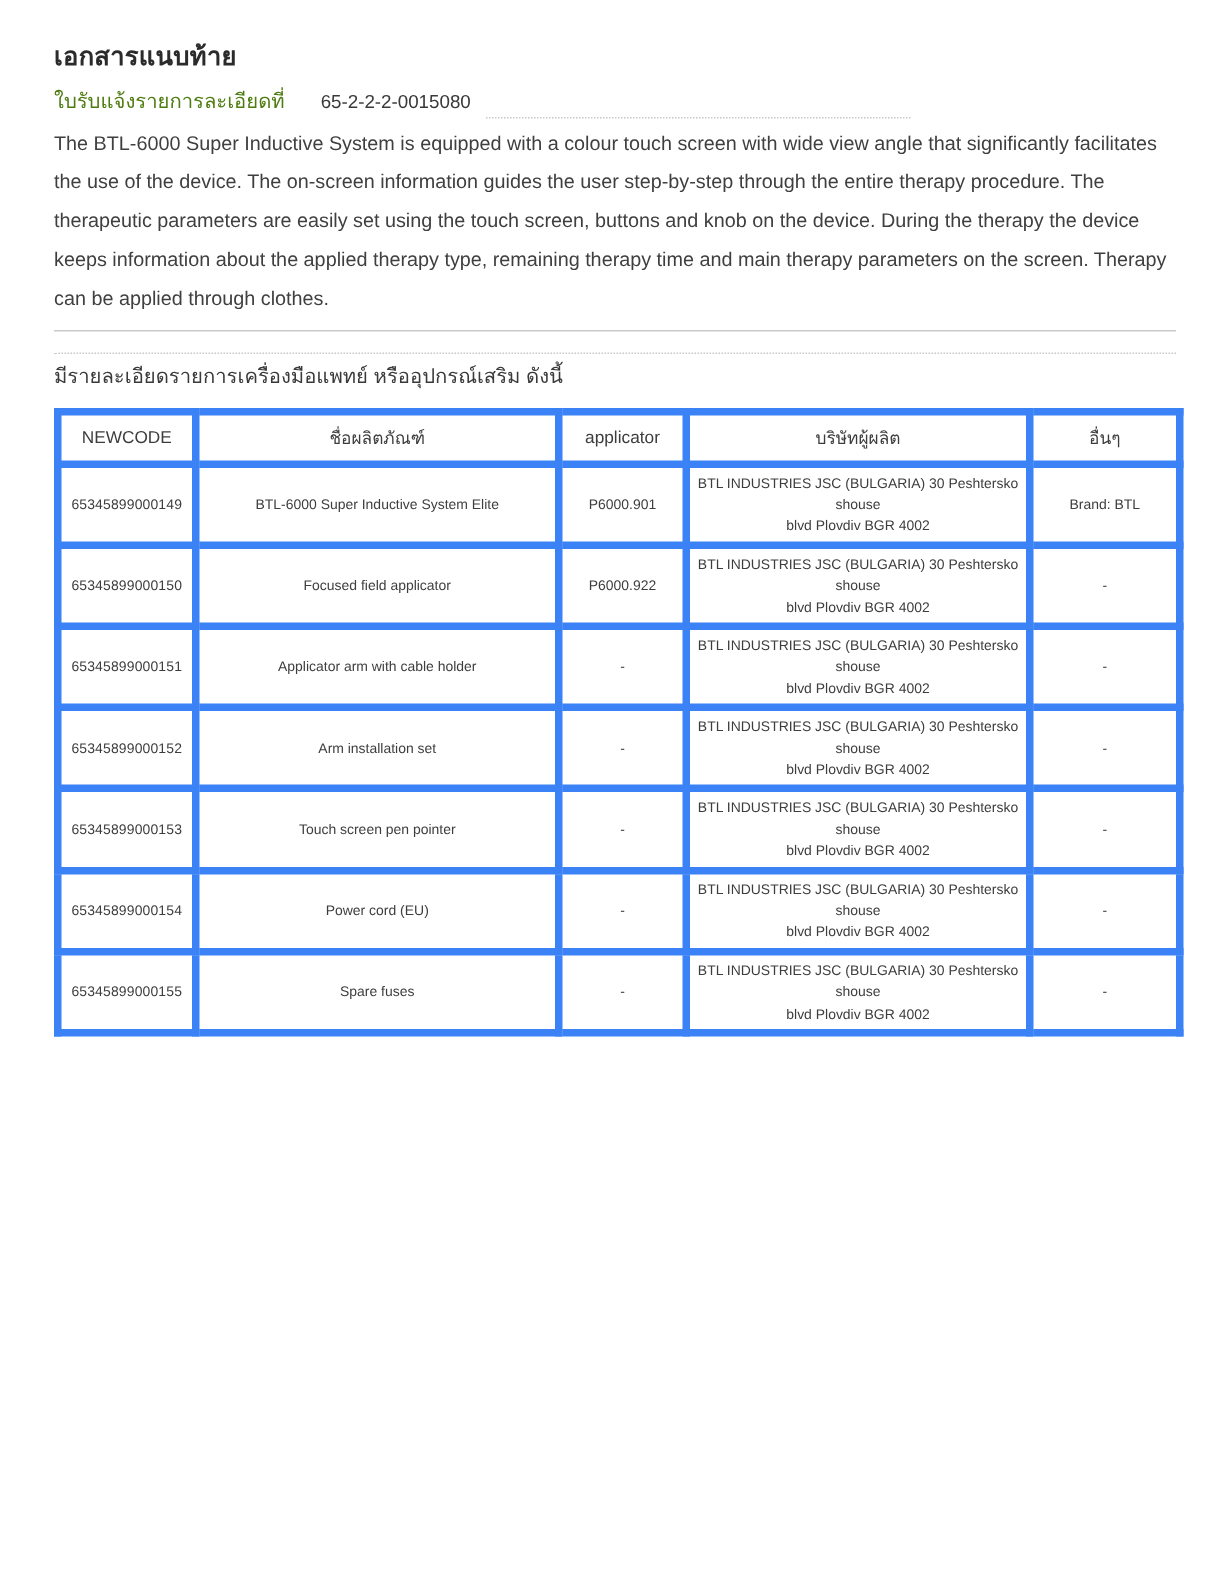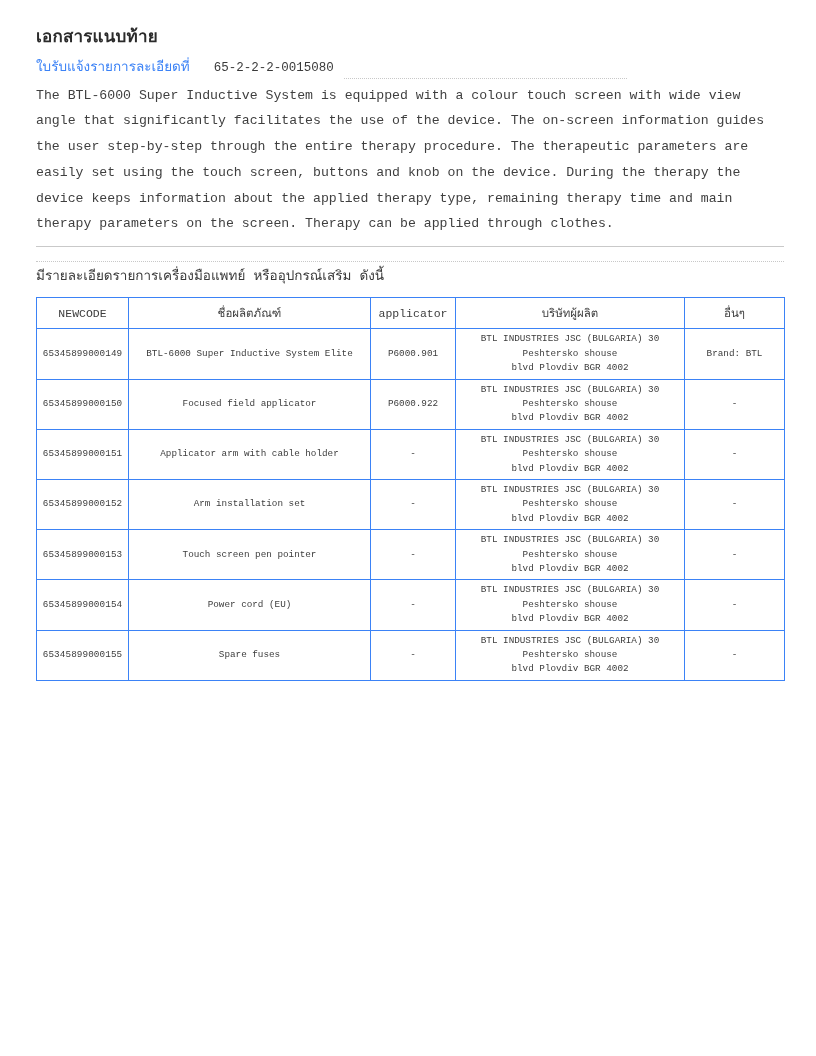--- a/index.html
+++ b/index.html
@@ -14,21 +14,20 @@
     color: #3a3a3a;
     position: relative;
     overflow: hidden;
   }
   .page {
     position: relative;
     width: 816px;
     height: 832px;
     box-sizing: border-box;
     padding: 0;
-    font-family: Liberation Mono, monospace;
   }
   .content {
     position: absolute;
     left: 36px;
     top: 28px;
     width: 748px;
   }
 
   
   .doc-title {
@@ -41,21 +40,21 @@
   }
 
   
   .field-row {
     display: flex;
     align-items: flex-end;
     margin-bottom: 3px;
   }
   .field-label {
     font-size: 13.5px;
-    color: #3b82f6;
+    color: #4d7c0f;
     white-space: nowrap;
     line-height: 1.5;
   }
   .field-value {
     font-size: 12.5px;
     color: #3a3a3a;
     padding-left: 24px;
     padding-bottom: 1px;
     line-height: 1.5;
   }
@@ -112,21 +111,21 @@
   .spacer-xs { height: 5px; }
 
   
   table.items {
     border-collapse: collapse;
     width: 748px;
     margin-top: 10px;
     table-layout: fixed;
   }
   table.items th, table.items td {
-    border: 1px solid #3b82f6;
+    border: 5px solid #3b82f6;
     text-align: center;
     vertical-align: middle;
     color: #3d3d3d;
     padding: 3px 4px;
   }
   table.items th {
     font-weight: normal;
     font-size: 11.5px;
     height: 22px;
     padding: 4px 4px;

